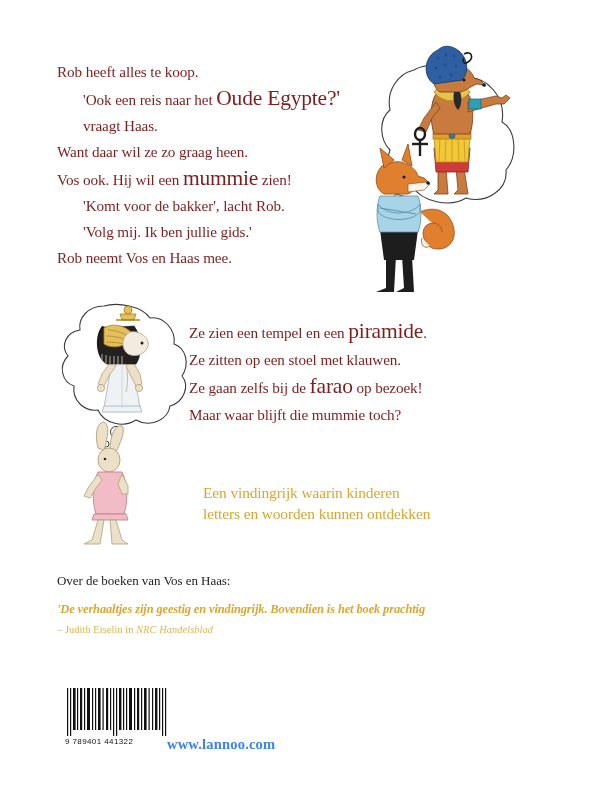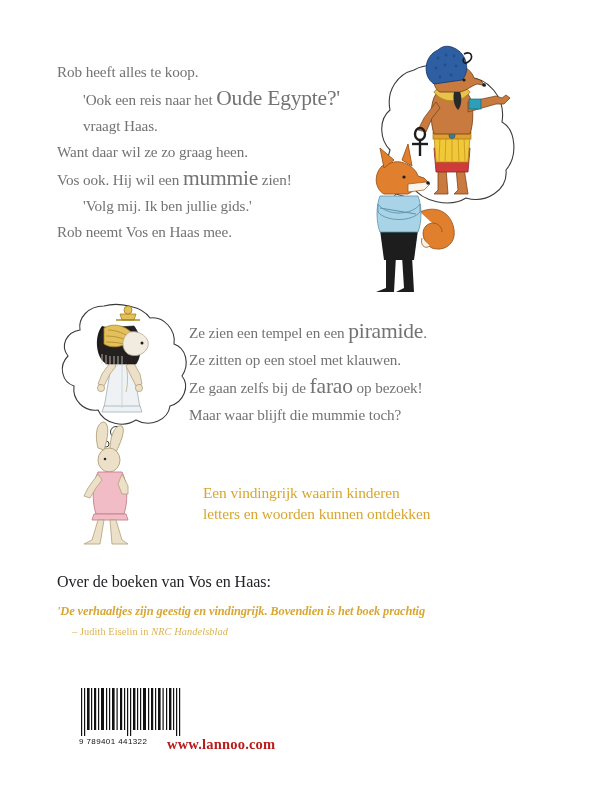--- a/index.html
+++ b/index.html
@@ -19,21 +19,21 @@
 
   
   .block {
     position: absolute;
   }
   .line {
     white-space: nowrap;
     font-size: 15.2px;
     line-height: 26px;
     letter-spacing: -0.1px;
-    color: #737373;
+    color: #7f1d1d;
   }
   .indent { padding-left: 26px; }
   .big {
     font-size: 21.5px;
     letter-spacing: -0.2px;
   }
   .mid {
     font-size: 18px;
   }
 
@@ -48,47 +48,46 @@
     top: 482px;
     color: #d8a62f;
     font-size: 15.4px;
     line-height: 21px;
     letter-spacing: -0.1px;
   }
 
   
   #reviews { position: absolute; left: 57px; top: 573px; }
   #reviews .intro {
-    font-size: 16px;
+    font-size: 13px;
     color: #222226;
     margin-bottom: 12px;
     letter-spacing: -0.05px;
   }
   #reviews .quote {
     font-style: italic;
     font-weight: bold;
     color: #d9a734;
     font-size: 12.4px;
     line-height: 17px;
     letter-spacing: -0.1px;
     width: 420px;
   }
   #reviews .attrib {
     margin-top: 6px;
     font-size: 10.3px;
     color: #dcb354;
     letter-spacing: 0.1px;
-    margin-left: 15px;
   }
   #reviews .attrib i { font-style: italic; }
 
   
   #barcode-area {
     position: absolute;
-    left: 79px;
+    left: 65px;
     top: 688px;
     width: 110px;
   }
   .bars {
     height: 48px;
     width: 108px;
     display: block;
   }
   .isbn-digits {
     font-family: "Liberation Sans", "DejaVu Sans", sans-serif;
@@ -98,40 +97,41 @@
     letter-spacing: 0.4px;
     white-space: nowrap;
   }
   #website {
     position: absolute;
     left: 167px;
     top: 736px;
     font-family: "Liberation Serif", "DejaVu Serif", serif;
     font-weight: bold;
     font-size: 14.5px;
-    color: #b91c1c;
+    color: #3b82f6;
     letter-spacing: 0.2px;
   }
 
   
   .illus { position: absolute; }
   #illus-fox-pharaoh { left: 368px; top: 44px; width: 160px; height: 250px; }
   #illus-hare-queen  { left: 58px;  top: 298px; width: 150px; height: 250px; }
 </style>
 </head>
 <body>
 
 <div class="page">
 
   <div class="block" id="block-top">
     <div class="line"><span>Rob heeft alles te koop.</span></div>
     <div class="line indent"><span>'Ook een reis naar het </span><span class="big">Oude Egypte?'</span></div>
     <div class="line indent"><span>vraagt Haas.</span></div>
     <div class="line"><span>Want daar wil ze zo graag heen.</span></div>
     <div class="line"><span>Vos ook. Hij wil een </span><span class="big">mummie</span><span> zien!</span></div>
+    <div class="line indent"><span>'Komt voor de bakker', lacht Rob.</span></div>
     <div class="line indent"><span>'Volg mij. Ik ben jullie gids.'</span></div>
     <div class="line"><span>Rob neemt Vos en Haas mee.</span></div>
   </div>
 
   <div class="illus" id="illus-fox-pharaoh">
     <svg width="160" height="250" viewBox="0 0 160 250" xmlns="http://www.w3.org/2000/svg">
 
       <path d="M46 26 C30 30 18 46 22 66 C10 76 12 96 22 106 C16 122 26 140 44 142
                C54 158 82 164 98 154 C118 160 140 146 138 126 C150 112 148 86 134 78
                C138 54 120 32 98 34 C84 20 60 18 46 26 Z" fill="#ffffff" stroke="#3a3a3a" stroke-width="1.1"></path>

